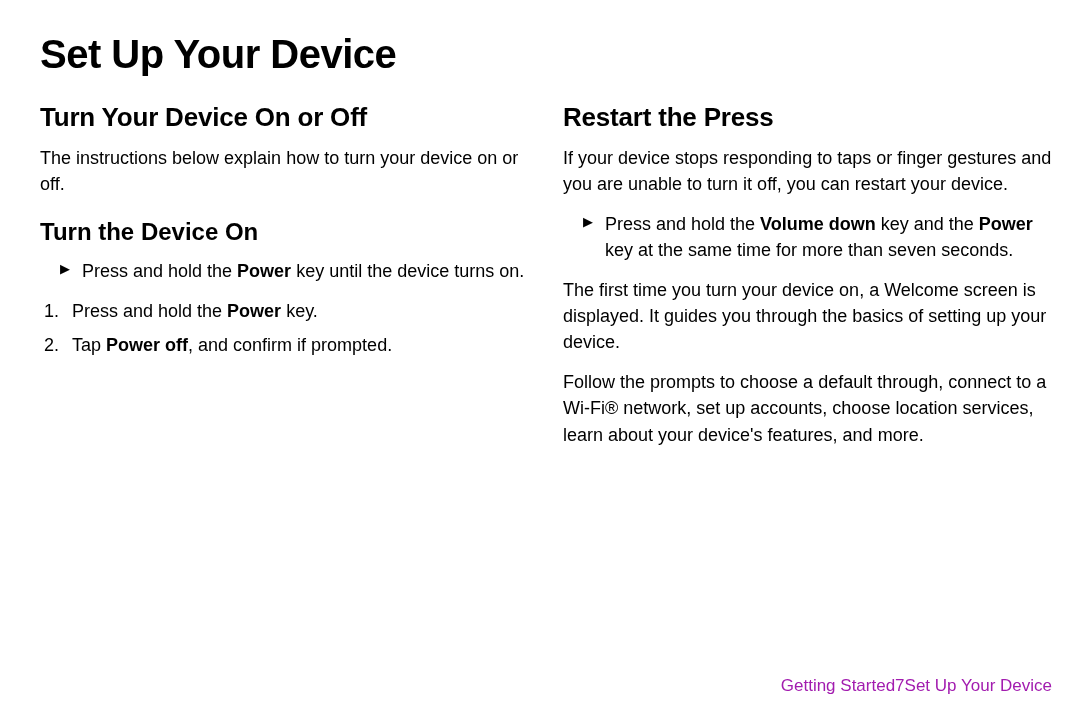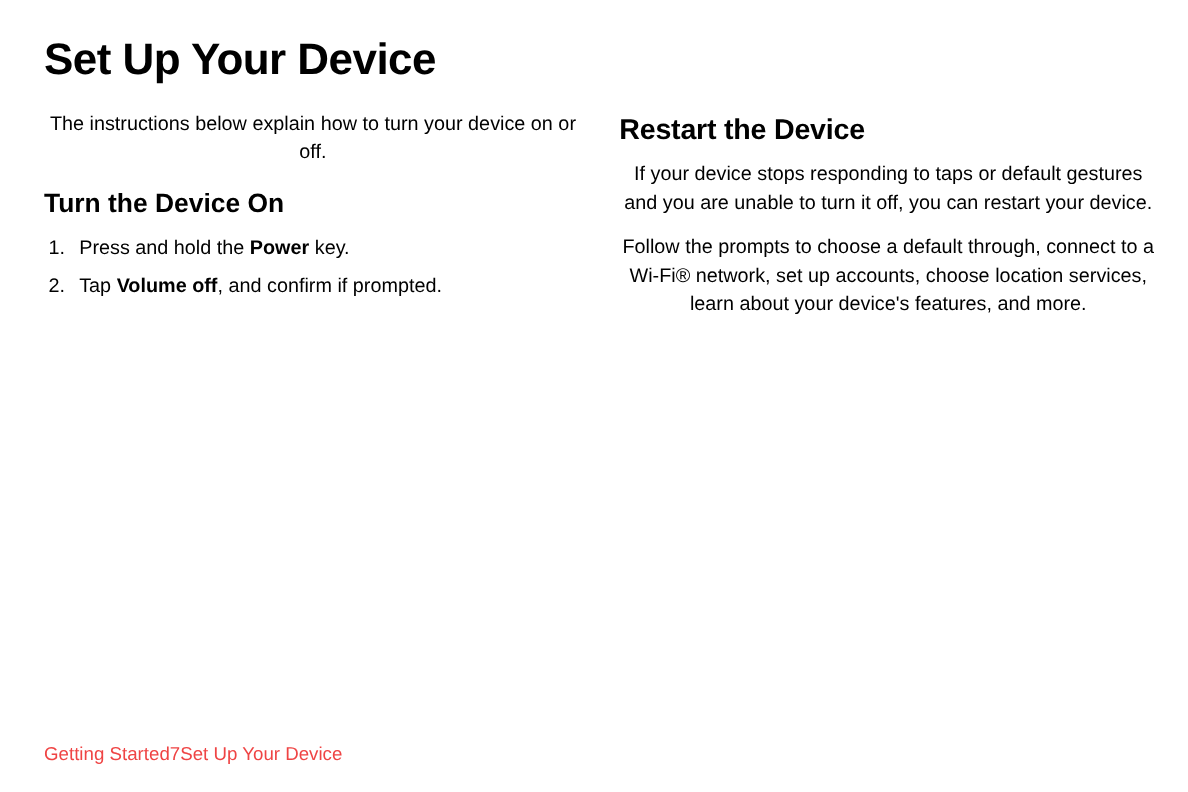--- a/index.html
+++ b/index.html
@@ -40,21 +40,20 @@
     letter-spacing: -0.2px;
   }
   .sec-h3 {
     font-size: 24px;
     font-weight: 800;
     margin: 18px 0 8px 0;
     break-after: avoid-column;
   }
   p.body {
     margin: 0 0 14px 0;
-    text-align: center;
   }
   ul.tri-list, ol.num-list {
     margin: 4px 0 14px 0;
     padding-left: 24px;
   }
   ul.tri-list {
     list-style: none;
   }
   ul.tri-list > li {
     position: relative;
@@ -71,51 +70,63 @@
   }
   ol.num-list > li {
     padding-left: 8px;
     margin-bottom: 8px;
     break-inside: avoid-column;
   }
   .bold { font-weight: 700; }
   .colbreak { break-before: column; }
   .footer {
     display: flex;
-    justify-content: flex-start;
+    justify-content: flex-end;
     font-size: 17px;
-    color: #ef4444;
+    color: #a21caf;
     padding-top: 14px;
   }
 </style>
 </head>
 <body>
 
 <div class="page">
 
   <h1 class="page-title">Set Up Your Device</h1>
 
   <div class="columns">
 
+    <h2 class="sec-h2">Turn Your Device On or Off</h2>
     <p class="body">The instructions below explain how to turn your device on or off.</p>
 
     <h3 class="sec-h3">Turn the Device On</h3>
+    <ul class="tri-list">
+      <li>
+        <span>Press and hold the </span><span class="bold">Power</span><span> key until the device turns on.</span>
+      </li>
+    </ul>
 
     <ol class="num-list">
       <li>
         <span>Press and hold the </span><span class="bold">Power</span><span> key.</span>
       </li>
       <li>
-        <span>Tap </span><span class="bold">Volume off</span><span>, and confirm if prompted.</span>
+        <span>Tap </span><span class="bold">Power off</span><span>, and confirm if prompted.</span>
       </li>
     </ol>
 
-    <h2 class="sec-h2 colbreak">Restart the Device</h2>
-    <p class="body">If your device stops responding to taps or default gestures and you are unable to turn it off, you can restart your device.</p>
+    <h2 class="sec-h2 colbreak">Restart the Press</h2>
+    <p class="body">If your device stops responding to taps or finger gestures and you are unable to turn it off, you can restart your device.</p>
+    <ul class="tri-list">
+      <li>
+        <span>Press and hold the </span><span class="bold">Volume down</span><span> key and the </span><span class="bold">Power</span><span> key at the same time for more than seven seconds.</span>
+      </li>
+    </ul>
 
+    <p class="body">The first time you turn your device on, a Welcome screen is displayed. It guides you through the basics of setting up your device.</p>
     <p class="body">Follow the prompts to choose a default through, connect to a Wi-Fi® network, set up accounts, choose location services, learn about your device's features, and more.</p>
 
   </div>
 
   <div class="footer">
     <span>Getting Started</span>
     <span>7</span>
     <span>Set Up Your Device</span>
   </div>
 

